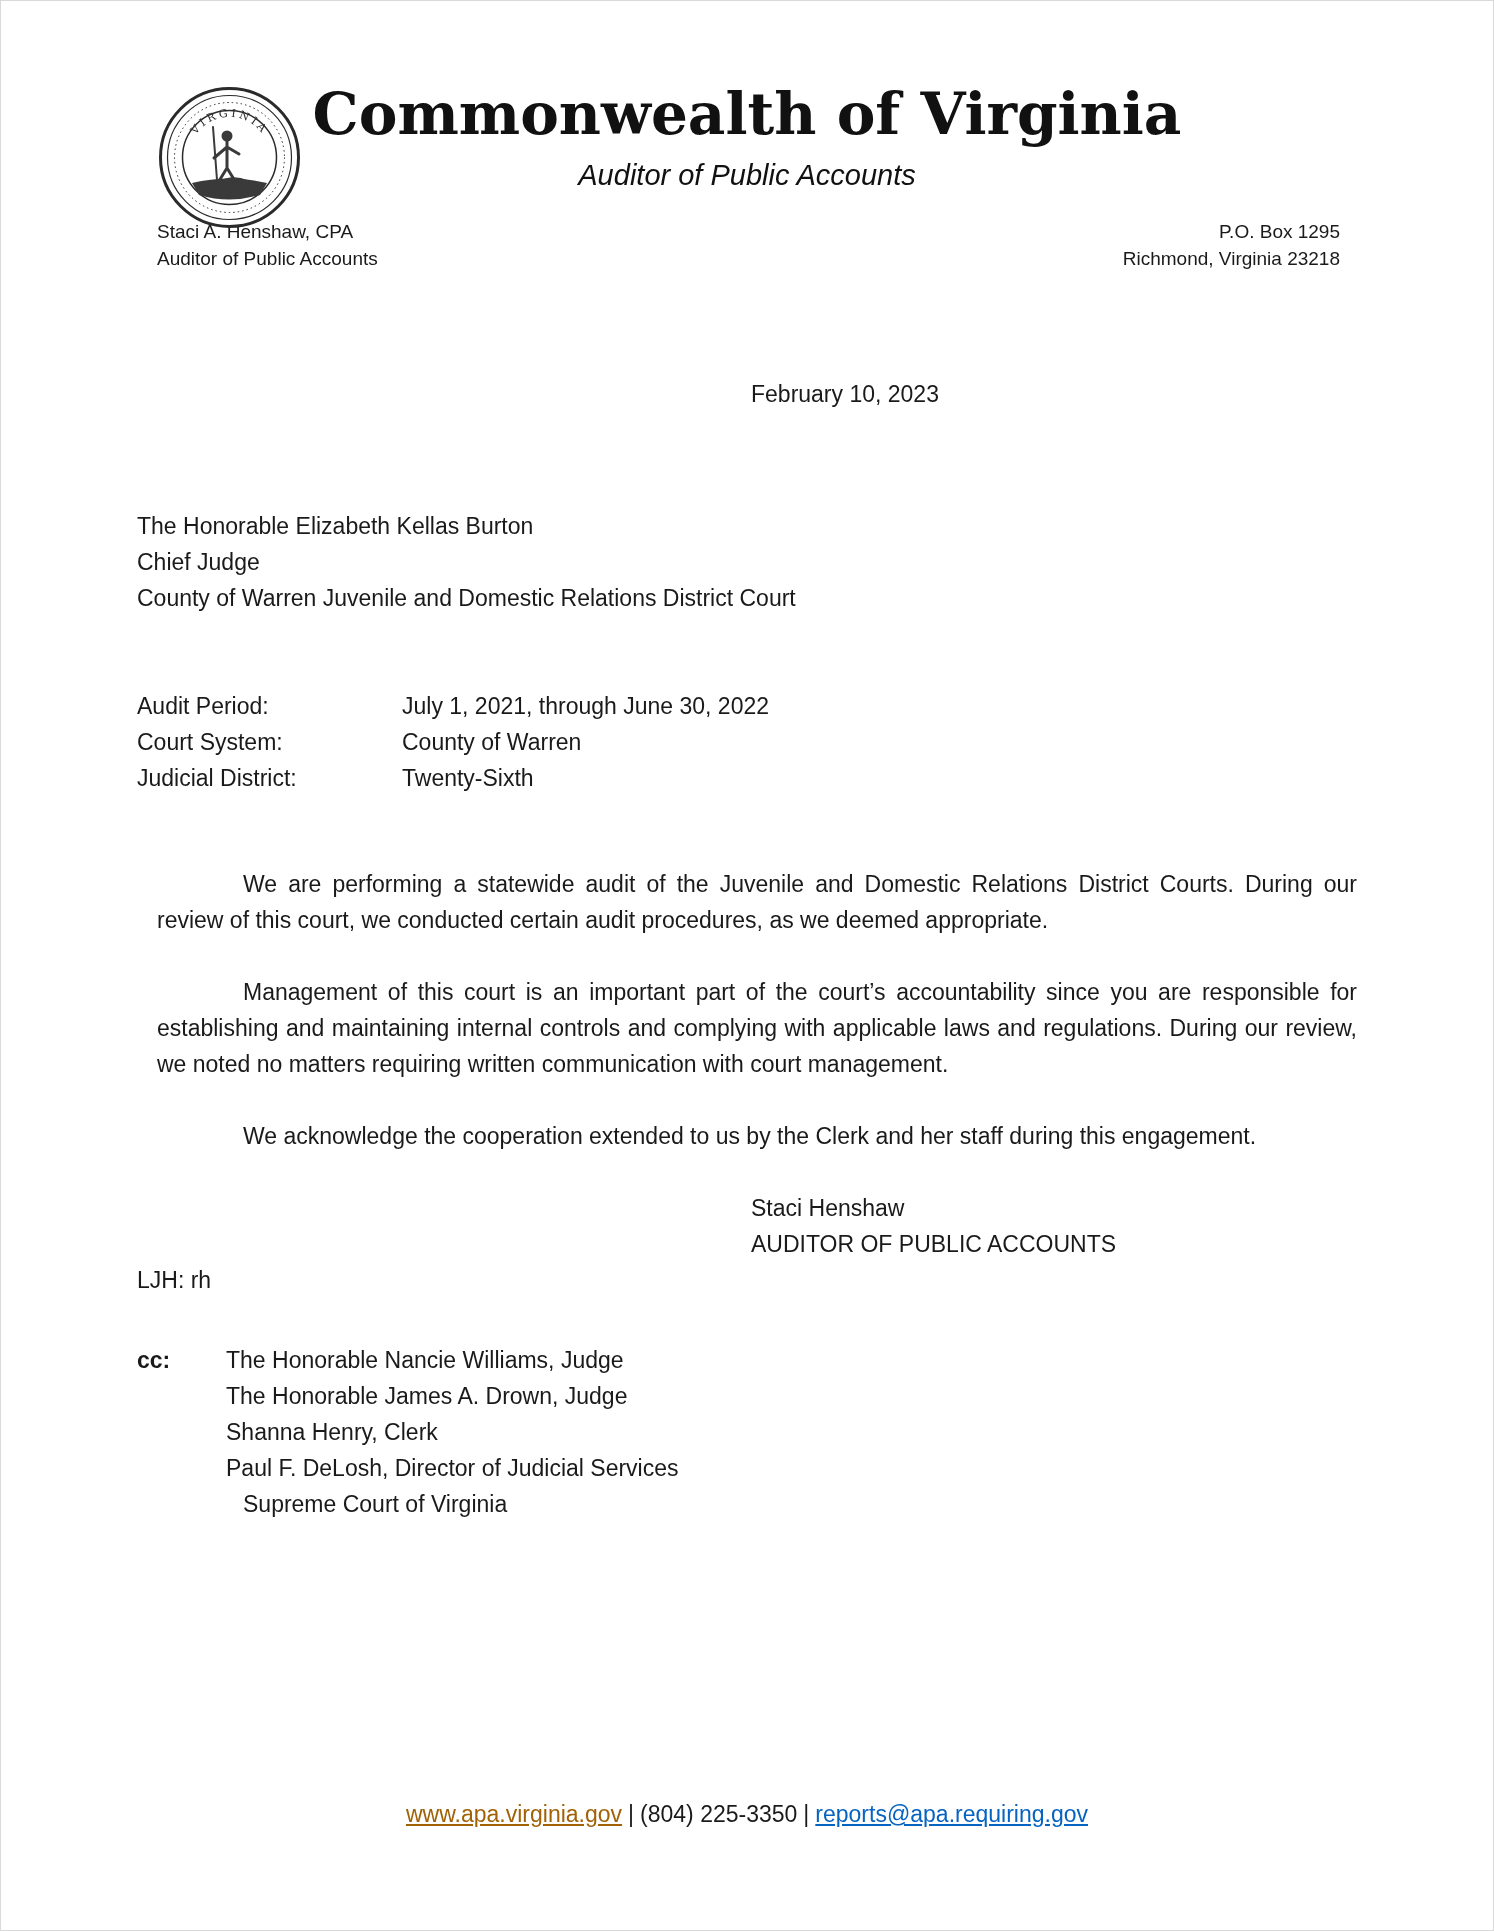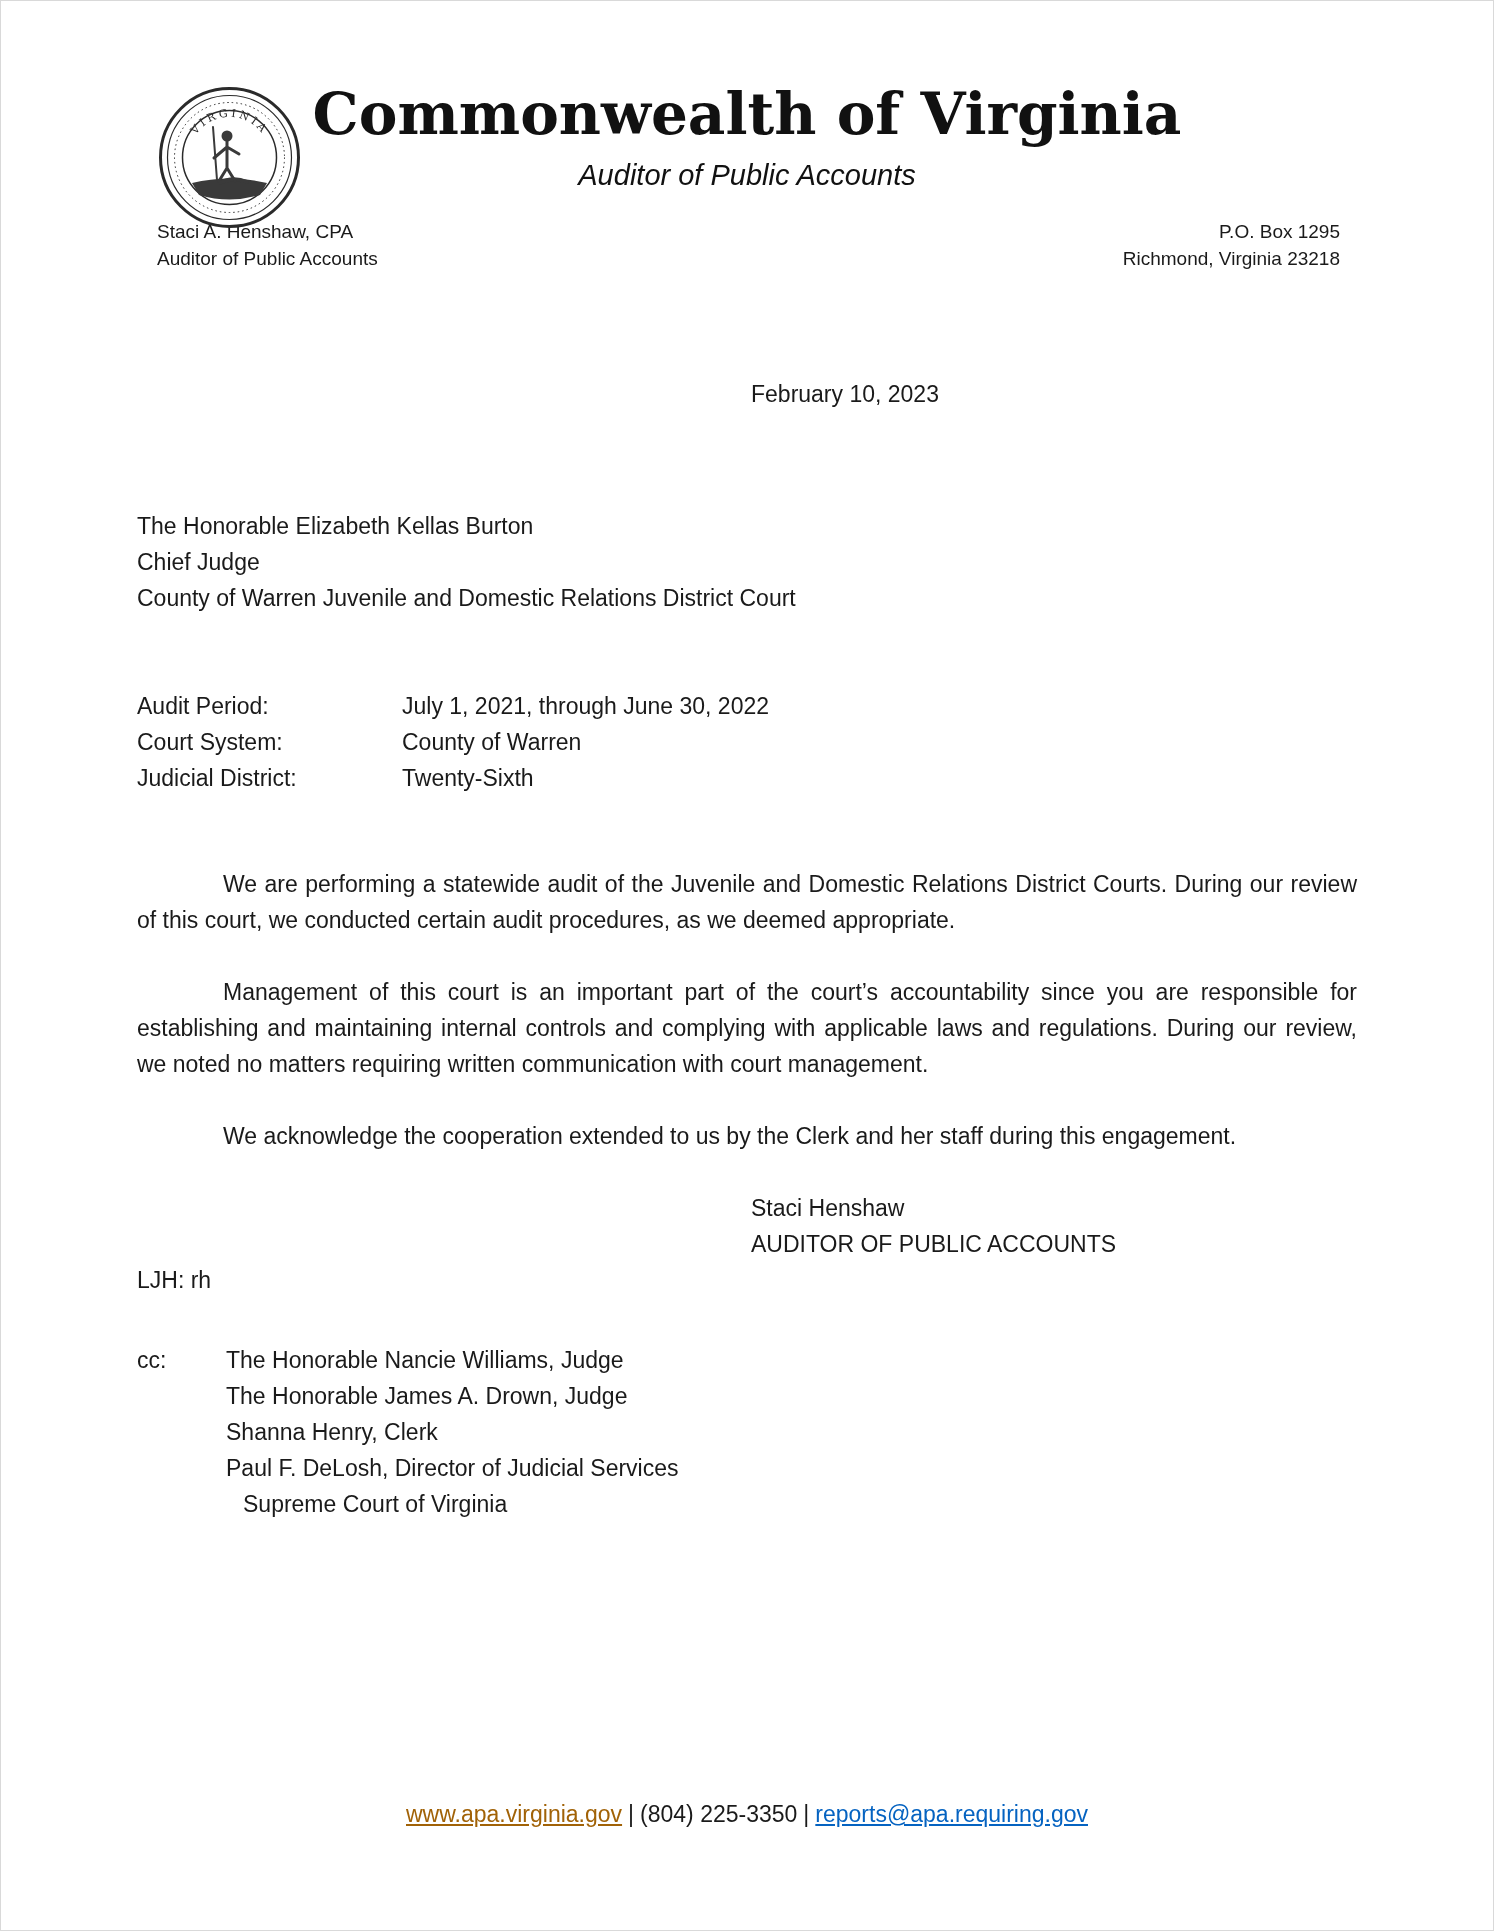--- a/index.html
+++ b/index.html
@@ -49,30 +49,30 @@
   .content { padding: 0 136px; font-size: 23px; line-height: 36px; }
 
   .date-line { margin-top: 104px; padding-left: 614px; }
 
   .recipient { margin-top: 96px; }
 
   .audit-details { margin-top: 72px; }
   .audit-row { display: flex; }
   .audit-label { width: 265px; flex: 0 0 265px; }
 
-  .para { text-align: justify; text-indent: 86px; }
+  .para { text-align: justify; text-indent: 86px; margin-left: 20px; }
   .para.first { margin-top: 70px; }
   .para.gap { margin-top: 36px; }
 
   .signature { margin-top: 36px; padding-left: 614px; }
 
   .reference { }
 
   .cc-block { margin-top: 44px; display: flex; }
-  .cc-label { width: 89px; flex: 0 0 89px; }
+  .cc-label { width: 89px; flex: 0 0 89px; font-weight: bold; }
   .cc-items { flex: 1; }
   .cc-item.indent { padding-left: 17px; }
 
   
   .footer {
     position: absolute;
     left: 0;
     right: 0;
     bottom: 100px;
     text-align: center;

